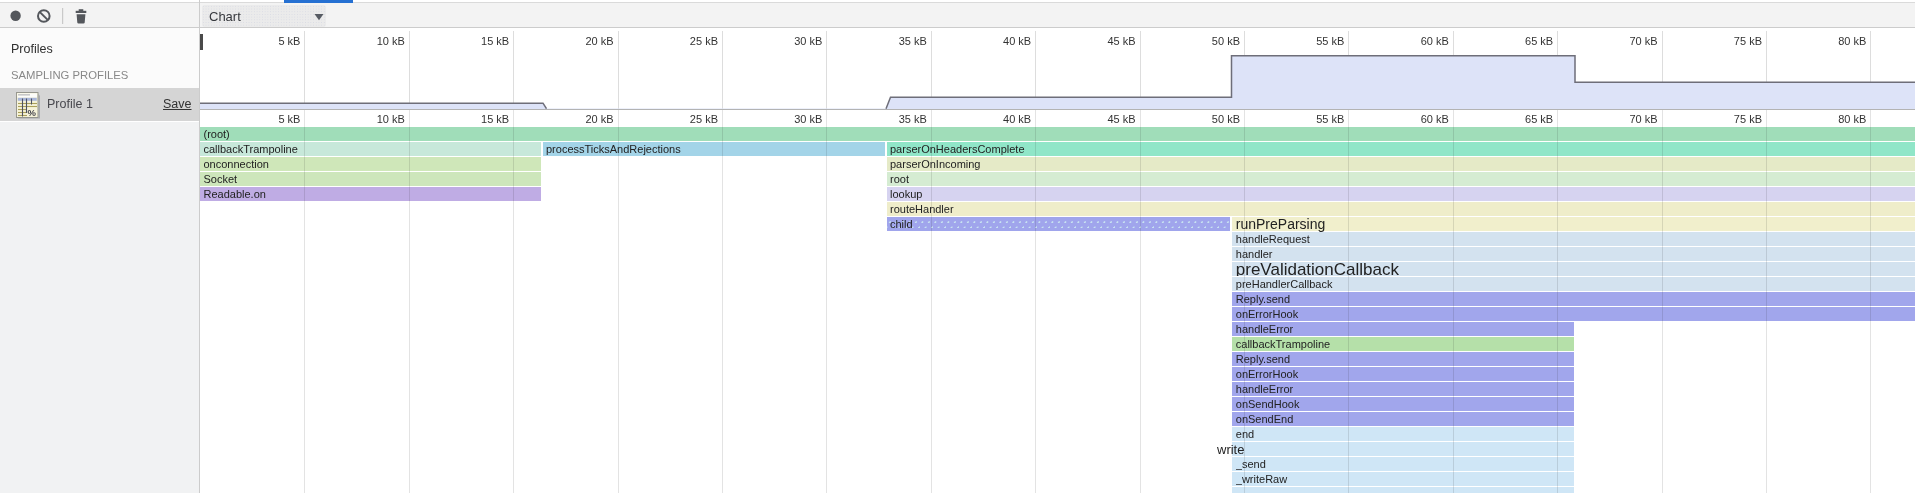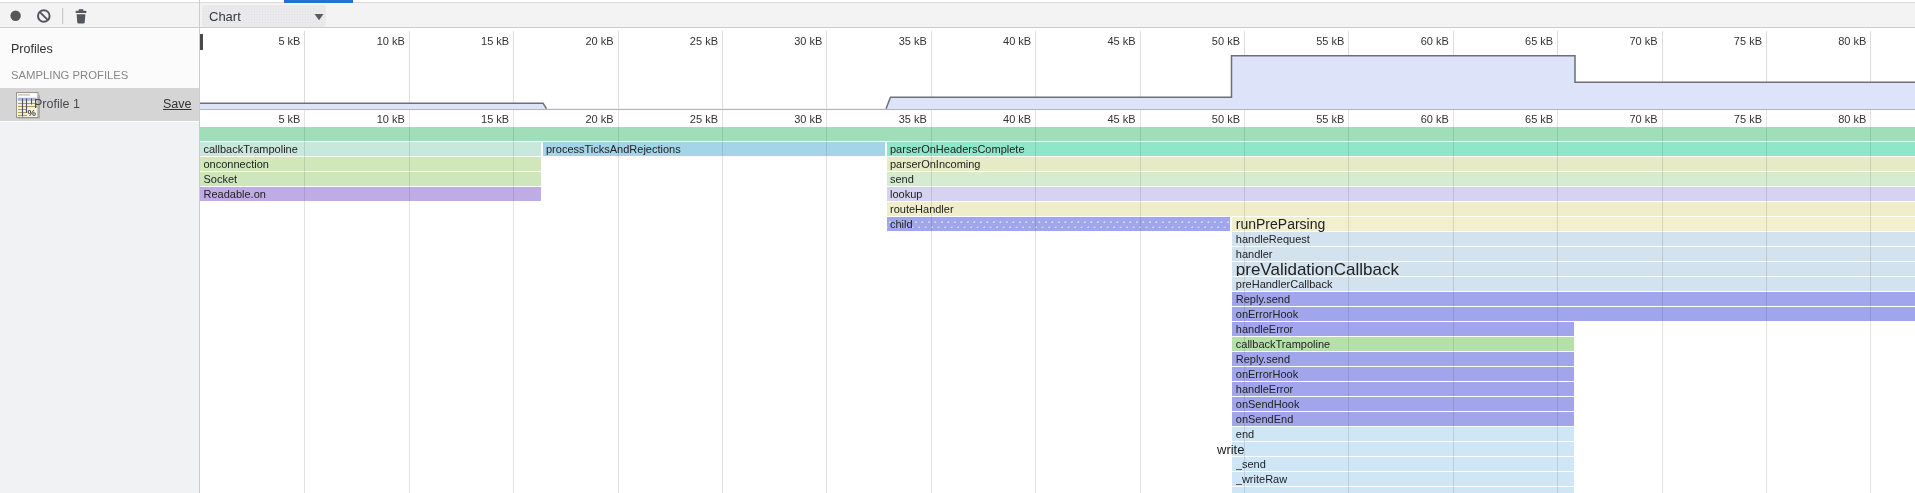--- a/index.html
+++ b/index.html
@@ -41,21 +41,21 @@
 <line x1="2" y1="23.5" x2="11" y2="23.5"></line>
       </g>
 <g stroke="#4f5361" stroke-width="1.1">
 <line x1="6.5" y1="6.5" x2="6.5" y2="24.5"></line>
         <line x1="10.5" y1="6.5" x2="10.5" y2="21"></line>
 <line x1="15.5" y1="6.5" x2="15.5" y2="12.5"></line>
       </g>
 <text x="11.5" y="24" font-size="9.5" font-weight="bold" fill="#46464e" font-family="Liberation Sans">%</text>
 <path d="M22.6 2 L24 4 L24 26.5 L2.5 26.5 L1 25.7 L22.6 25.7 Z" fill="#7b7f88" opacity="0.5"></path>
 </svg>
-<div class="abs" style="left:34px;top:97px;width:90px;height:16px;font-size:12.5px;color:#48484e">Profile 1</div>
+<div class="abs" style="left:47px;top:97px;width:90px;height:16px;font-size:12.5px;color:#48484e">Profile 1</div>
 <div class="abs" style="left:163px;top:97px;width:30px;height:16px;font-size:12.5px;color:#333;text-decoration:underline;text-align:left">Save</div>
 <div class="abs" style="left:202px;top:5px;width:124px;height:22px;background:#ebebeb;border-radius:3px;
 background-image:radial-gradient(#d9dbe4 24%,rgba(0,0,0,0) 25%);background-size:2.7px 2.7px;"></div>
 <div class="abs" style="left:209px;top:9px;width:60px;height:15px;font-size:13px;color:#36383d">Chart</div>
 <svg class="abs" style="left:313.5px;top:13.5px" width="10" height="7" viewBox="0 0 10 7">
       <path d="M0.5 0 L9.5 0 L5 6.3 Z" fill="#565b63"></path>
     </svg>
 <div class="abs" style="left:200px;top:28px;width:1715px;height:81px;background:#fff"></div>
 <div class="abs" style="left:304.4px;top:31px;width:1px;height:78px;background:#ddd"></div>
 <div class="abs" style="left:408.8px;top:31px;width:1px;height:78px;background:#ddd"></div>
@@ -106,34 +106,35 @@
 <div class="abs" style="left:971.2px;top:113px;width:60px;height:13px;font-size:11px;color:#333;text-align:right">40&nbsp;kB</div>
 <div class="abs" style="left:1075.6px;top:113px;width:60px;height:13px;font-size:11px;color:#333;text-align:right">45&nbsp;kB</div>
 <div class="abs" style="left:1180.0px;top:113px;width:60px;height:13px;font-size:11px;color:#333;text-align:right">50&nbsp;kB</div>
 <div class="abs" style="left:1284.4px;top:113px;width:60px;height:13px;font-size:11px;color:#333;text-align:right">55&nbsp;kB</div>
 <div class="abs" style="left:1388.8px;top:113px;width:60px;height:13px;font-size:11px;color:#333;text-align:right">60&nbsp;kB</div>
 <div class="abs" style="left:1493.2px;top:113px;width:60px;height:13px;font-size:11px;color:#333;text-align:right">65&nbsp;kB</div>
 <div class="abs" style="left:1597.6px;top:113px;width:60px;height:13px;font-size:11px;color:#333;text-align:right">70&nbsp;kB</div>
 <div class="abs" style="left:1702.0px;top:113px;width:60px;height:13px;font-size:11px;color:#333;text-align:right">75&nbsp;kB</div>
 <div class="abs" style="left:1806.4px;top:113px;width:60px;height:13px;font-size:11px;color:#333;text-align:right">80&nbsp;kB</div>
 <div class="abs" style="left:200.0px;top:127.3px;width:1715.0px;height:13.5px;background:#a0ddb9;"></div>
+<div class="abs" style="left:203.5px;top:127.5px;width:300px;height:13px;font-size:11px;line-height:13px;color:#222;white-space:nowrap;overflow:hidden">(root)</div>
 <div class="abs" style="left:200.0px;top:142.3px;width:341.0px;height:13.5px;background:#c7e8da;"></div>
 <div class="abs" style="left:203.5px;top:142.5px;width:300px;height:13px;font-size:11px;line-height:13px;color:#222;white-space:nowrap;overflow:hidden">callbackTrampoline</div>
 <div class="abs" style="left:542.5px;top:142.3px;width:342.8px;height:13.5px;background:#a3d4e8;"></div>
 <div class="abs" style="left:546.0px;top:142.5px;width:300px;height:17px;font-size:11px;line-height:13px;color:#222;white-space:nowrap;overflow:hidden">processTicksAndRejections</div>
 <div class="abs" style="left:886.5px;top:142.3px;width:1028.5px;height:13.5px;background:#90e6c8;"></div>
 <div class="abs" style="left:890.0px;top:142.5px;width:300px;height:13px;font-size:11px;line-height:13px;color:#222;white-space:nowrap;overflow:hidden">parserOnHeadersComplete</div>
 <div class="abs" style="left:200.0px;top:157.3px;width:341.0px;height:13.5px;background:#cfe7b9;"></div>
 <div class="abs" style="left:203.5px;top:157.5px;width:300px;height:13px;font-size:11px;line-height:13px;color:#222;white-space:nowrap;overflow:hidden">onconnection</div>
 <div class="abs" style="left:886.5px;top:157.3px;width:1028.5px;height:13.5px;background:#e5eac7;"></div>
 <div class="abs" style="left:890.0px;top:157.5px;width:300px;height:13px;font-size:11px;line-height:13px;color:#222;white-space:nowrap;overflow:hidden">parserOnIncoming</div>
 <div class="abs" style="left:200.0px;top:172.3px;width:341.0px;height:13.5px;background:#cde6bb;"></div>
 <div class="abs" style="left:203.5px;top:172.5px;width:300px;height:13px;font-size:11px;line-height:13px;color:#222;white-space:nowrap;overflow:hidden">Socket</div>
 <div class="abs" style="left:886.5px;top:172.3px;width:1028.5px;height:13.5px;background:#d5ecd2;"></div>
-<div class="abs" style="left:890.0px;top:172.5px;width:300px;height:13px;font-size:11px;line-height:13px;color:#222;white-space:nowrap;overflow:hidden">send</div>
+<div class="abs" style="left:890.0px;top:172.5px;width:300px;height:13px;font-size:11px;line-height:13px;color:#222;white-space:nowrap;overflow:hidden">root</div>
 <div class="abs" style="left:200.0px;top:187.3px;width:341.0px;height:13.5px;background:#bface4;"></div>
 <div class="abs" style="left:203.5px;top:187.5px;width:300px;height:13px;font-size:11px;line-height:13px;color:#222;white-space:nowrap;overflow:hidden">Readable.on</div>
 <div class="abs" style="left:886.5px;top:187.3px;width:1028.5px;height:13.5px;background:#d6d3f0;"></div>
 <div class="abs" style="left:890.0px;top:187.5px;width:300px;height:13px;font-size:11px;line-height:13px;color:#222;white-space:nowrap;overflow:hidden">lookup</div>
 <div class="abs" style="left:886.5px;top:202.3px;width:1028.5px;height:13.5px;background:#efedca;"></div>
 <div class="abs" style="left:890.0px;top:202.5px;width:300px;height:13px;font-size:11px;line-height:13px;color:#222;white-space:nowrap;overflow:hidden">routeHandler</div>
 <div class="abs" style="left:886.5px;top:217.3px;width:343.9px;height:13.5px;background:#a0a5ec;background-image:radial-gradient(circle at 3px 5px,#c8e3f0 0 0.8px,rgba(0,0,0,0) 1px),radial-gradient(circle at 3px 10px,#c8e3f0 0 0.8px,rgba(0,0,0,0) 1px);background-size:6.5px 13.5px,6.5px 13.5px;background-position:0 0,3.25px 0;"></div>
 <div class="abs" style="left:890.0px;top:217.5px;width:300px;height:13px;font-size:11px;line-height:13px;color:#222;white-space:nowrap;overflow:hidden">child</div>
 <div class="abs" style="left:1232.3px;top:217.3px;width:682.7px;height:13.5px;background:#f1efcc;"></div>
 <div class="abs" style="left:1235.8px;top:217.5px;width:300px;height:24px;font-size:14px;line-height:13px;color:#222;white-space:nowrap;overflow:hidden">runPreParsing</div>

